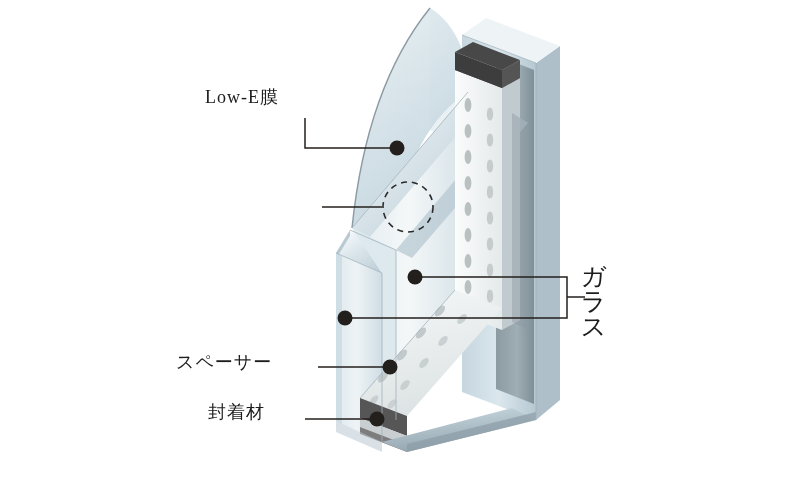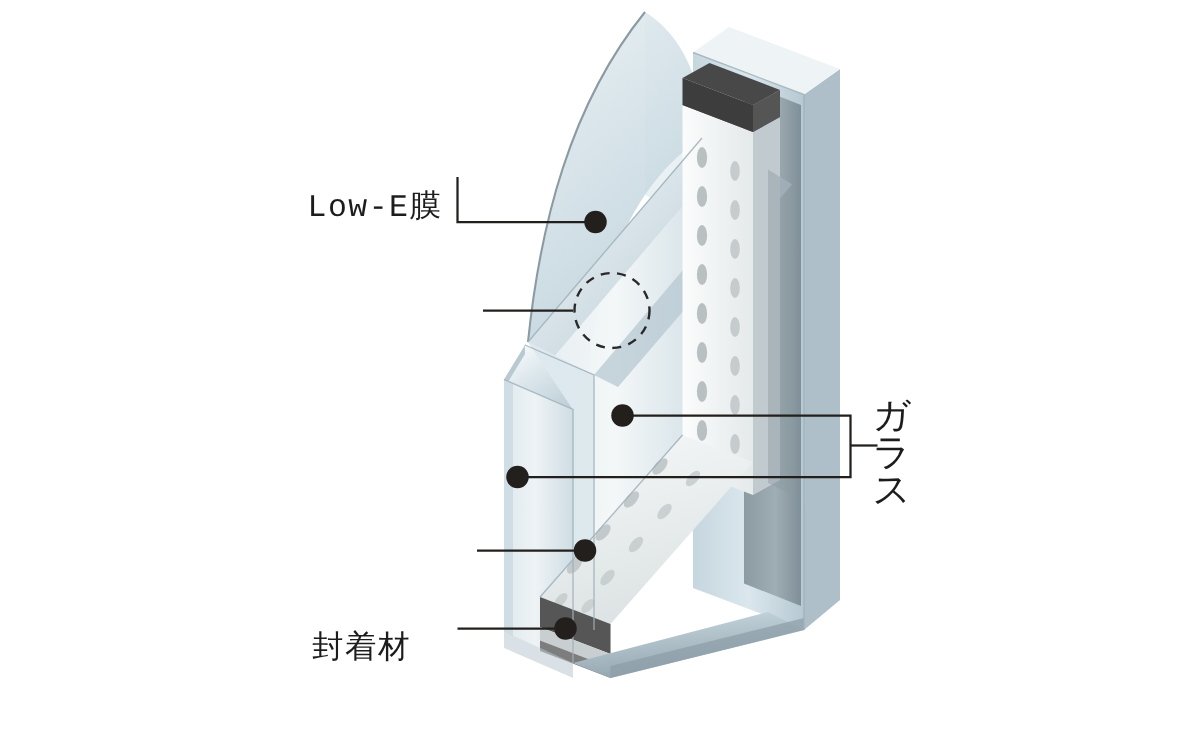--- a/index.html
+++ b/index.html
@@ -1,22 +1,22 @@
 <!DOCTYPE html>
 <html><head>
 <meta charset="utf-8">
 <style>
   html,body{margin:0;padding:0;background:#ffffff;}
   body{width:800px;height:495px;overflow:hidden;
        font-family:"Liberation Serif","DejaVu Serif",serif;}
   #stage{position:relative;width:800px;height:495px;background:#fff;}
   #art{position:absolute;inset:0;}
   .lbl{position:absolute;color:#1c1c1c;white-space:nowrap;
-       font-family:Liberation Mono, monospace;
-       font-size:21px;letter-spacing:1px;line-height:1;margin-top:41px;}
+       font-family:Liberation Serif, serif;
+       font-size:18px;letter-spacing:1px;line-height:1;}
   .lbl-v{position:absolute;color:#1c1c1c;
          font-family:"Liberation Serif","DejaVu Serif",serif;
          font-size:25px;line-height:1.04;letter-spacing:0px;
          writing-mode:vertical-rl;text-orientation:upright;}
 </style>
 </head>
 <body>
 
 <div id="stage">
 
@@ -196,18 +196,19 @@
       <circle cx="415" cy="277" r="7.5"></circle>
       <circle cx="345" cy="318" r="7.5"></circle>
       <circle cx="390" cy="367" r="7.5"></circle>
       <circle cx="377" cy="419" r="7.5"></circle>
     </g>
   </svg>
 
   <div class="lbl" style="left:205px;top:88px;">Low-E膜</div>
 
 
-
-  <div class="lbl" style="left:208px;top:382px;">封着材</div>
+  <div class="lbl" style="left:176px;top:353px;">スペーサー</div>
+
+  <div class="lbl" style="left:208px;top:403px;">封着材</div>
 
   <div class="lbl-v" style="left:580px;top:246px;">ガラス</div>
 
 </div>
 
 </body></html>

